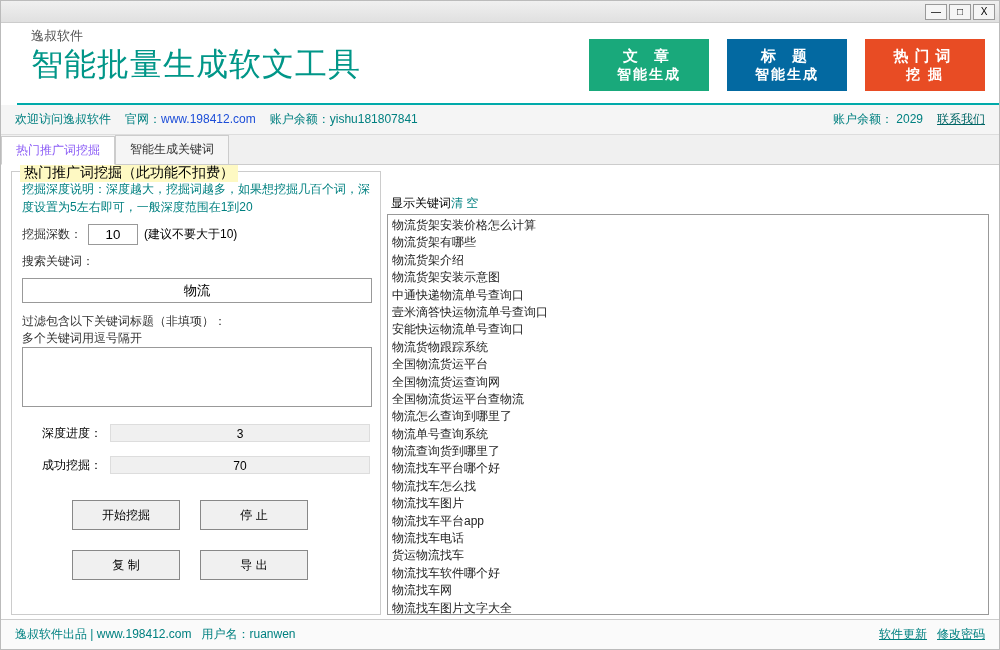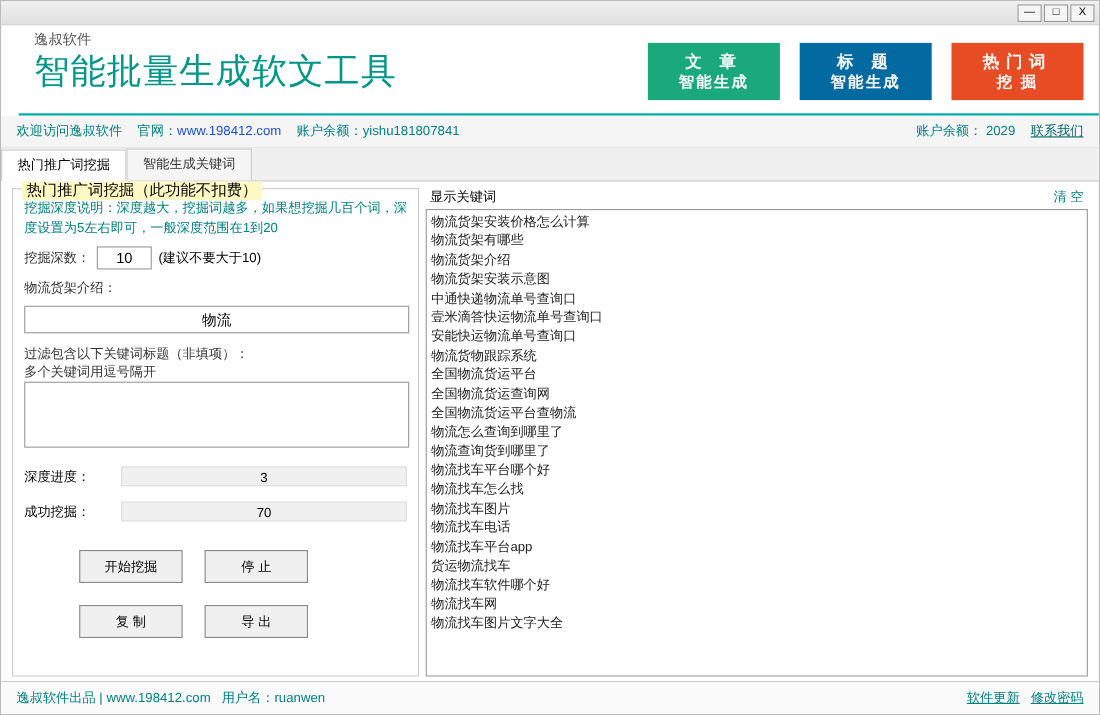--- a/index.html
+++ b/index.html
@@ -15,39 +15,39 @@
 .topbtn span:last-child { letter-spacing: 2px; font-size: 14px; }
 .b-green { background: #19a97b; }
 .b-blue { background: #0369a1; }
 .b-red { background: #e84c24; }
 .infobar { background: #f5f5f5; border-bottom: 1px solid #ddd; padding: 6px 14px; display: flex; gap: 14px; align-items: center; color: #008080; }
 .infobar .link { color: #1d4ed8; cursor: pointer; }
 .infobar .sp { margin-left: auto; }
 .infobar .under { text-decoration: underline; color: #006666; }
 .tabs { display: flex; border-bottom: 1px solid #ccc; background: #f0f0f0; }
 .tab { padding: 5px 14px; border: 1px solid #ccc; border-bottom: none; background: #fff; font-size: 12px; cursor: pointer; margin-right: 0; }
-.tab.active { color: #000000; border-bottom: 1px solid #fff; position: relative; top: 1px; }
+.tab.active { color: #8b5cf6; border-bottom: 1px solid #fff; position: relative; top: 1px; }
 .tab.inactive { background: #f5f5f5; color: #333; }
 .content { flex: 1; display: flex; padding: 6px 10px 4px; gap: 6px; overflow: hidden; }
 .left { width: 370px; border: 1px solid #ccc; padding: 8px 10px; position: relative; }
 .left-title { position: absolute; top: -8px; left: 8px; background: #fef9c3; padding: 0 4px; font-size: 14px; }
 .tealtxt { color: #008080; line-height: 1.5; margin-bottom: 8px; }
 .row { display: flex; align-items: center; gap: 6px; margin-bottom: 8px; }
 .label { color: #333; }
 .inp { border: 1px solid #999; padding: 2px 4px; text-align: center; }
 .inp-depth { width: 50px; }
 .inp-full { width: 350px; text-align: center; padding: 4px; }
 .textarea { width: 350px; height: 60px; border: 1px solid #999; padding: 4px; resize: none; }
 .progress-row { display: flex; align-items: center; margin-top: 14px; gap: 8px; }
-.progress-row .plabel { width: 80px; text-align: left; }
+.progress-row .plabel { width: 80px; text-align: right; }
 .pbar { flex: 1; height: 18px; background: #f0f0f0; border: 1px solid #ddd; position: relative; text-align: center; line-height: 18px; }
 .btns { display: flex; flex-wrap: wrap; gap: 20px; margin-top: 26px; padding-left: 50px; }
-.btn { width: 94px; height: 30px; border: 1px solid #888; background: #f0f0f0; cursor: pointer; font-size: 12px; }
+.btn { width: 108px; height: 30px; border: 1px solid #888; background: #f0f0f0; cursor: pointer; font-size: 12px; }
 .right { flex: 1; display: flex; flex-direction: column; }
-.right-head { display: flex; justify-content: space-between; padding: 0 4px 2px; }
+.right-head { display: flex; padding: 0 4px 2px; margin-top: 24px; }
 .right-head .clear { color: #008080; cursor: pointer; }
 .listbox { flex: 1; border: 1px solid #999; overflow-y: scroll; padding: 2px 4px; background: #fff; }
 .listbox div { line-height: 1.45; font-size: 12px; color: #222; }
 .footer { border-top: 1px solid #ccc; padding: 6px 14px; display: flex; align-items: center; gap: 10px; color: #008080; background: #fafafa; }
 .footer .sp { margin-left: auto; }
 .footer .under { text-decoration: underline; cursor: pointer; }
 </style>
 </head>
 <body>
 
@@ -93,21 +93,21 @@
   <div class="content">
     <div class="left">
       <div class="left-title">热门推广词挖掘（此功能不扣费）</div>
       <div class="tealtxt">挖掘深度说明：深度越大，挖掘词越多，如果想挖掘几百个词，深度设置为5左右即可，一般深度范围在1到20</div>
       <div class="row">
         <span class="label">挖掘深数：</span>
         <input class="inp inp-depth" value="10" style="">
         <span>(建议不要大于10)</span>
       </div>
       <div class="row">
-          <span class="label">物流货架介绍：</span>
+          <span class="label">搜索关键词：</span>
         </div>
       <input class="inp inp-full" value="物流" style="">
       <div style="margin-top:10px">
         <div class="label">过滤包含以下关键词标题（非填项）：</div>
         <div class="label">多个关键词用逗号隔开</div>
       </div>
       <textarea class="textarea" style=""></textarea>
 
       <div class="progress-row">
         <span class="plabel">深度进度：</span>
@@ -137,26 +137,27 @@
           <div>物流货架介绍</div>
           <div>物流货架安装示意图</div>
           <div>中通快递物流单号查询口</div>
           <div>壹米滴答快运物流单号查询口</div>
           <div>安能快运物流单号查询口</div>
           <div>物流货物跟踪系统</div>
           <div>全国物流货运平台</div>
           <div>全国物流货运查询网</div>
           <div>全国物流货运平台查物流</div>
           <div>物流怎么查询到哪里了</div>
+          <div>物流单号查询系统</div>
           <div>物流查询货到哪里了</div>
           <div>物流找车平台哪个好</div>
           <div>物流找车怎么找</div>
           <div>物流找车图片</div>
+          <div>物流找车平台app</div>
           <div>物流找车电话</div>
-          <div>物流找车平台app</div>
           <div>货运物流找车</div>
           <div>物流找车软件哪个好</div>
           <div>物流找车网</div>
           <div>物流找车图片文字大全</div>
         </div>
     </div>
   </div>
 
   <div class="footer">
     <span>逸叔软件出品 | www.198412.com</span>

